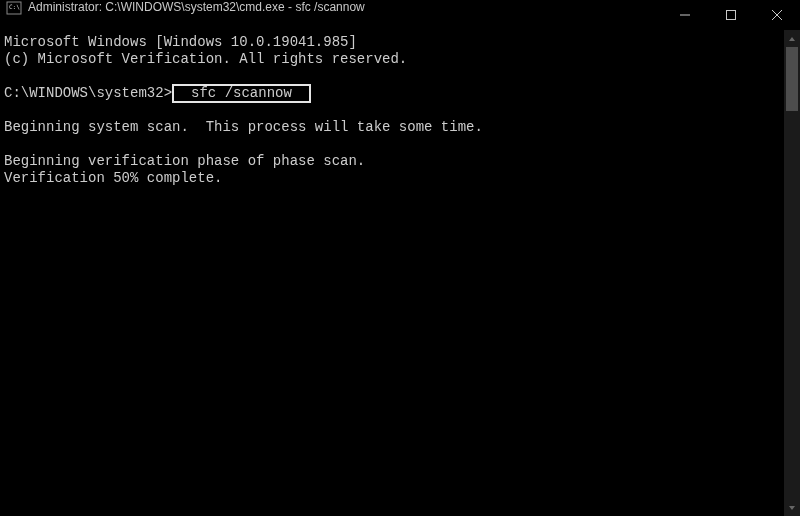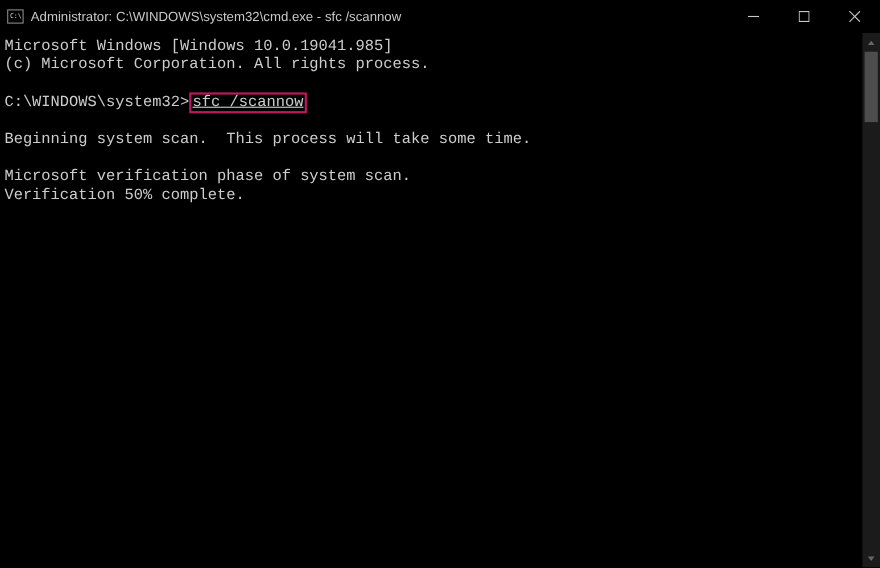--- a/index.html
+++ b/index.html
@@ -12,21 +12,20 @@
       height: 516px;
       background: #000;
       font-family: Consolas, 'Courier New', monospace;
       overflow: hidden;
       position: relative;
     }
     .titlebar {
       height: 30px;
       background: #000;
       display: flex;
-      align-items: center;
       padding-left: 6px;
       color: #c8c8c8;
       font-family: 'Segoe UI', Tahoma, sans-serif;
       font-size: 12px;
       user-select: none;
     }
     .titlebar-icon {
       width: 16px;
       height: 16px;
       margin-right: 6px;
@@ -76,27 +75,26 @@
       color: #cccccc;
       font-size: 14px;
       line-height: 17px;
       white-space: pre;
       font-family: Consolas, 'Courier New', monospace;
     }
     .terminal-content span {
       font-family: Consolas, 'Courier New', monospace;
     }
     .highlight-box {
-      border: 2px solid #be185d;
-      padding: 0 1px;
+      border: 2px solid #e5e5e5;
+      padding: 0 17px;
       display: inline-block;
       line-height: 15px;
       margin-top: -2px;
       margin-bottom: -2px;
-      text-decoration: underline;
     }
     .scrollbar-track {
       position: absolute;
       right: 0;
       top: 0;
       width: 16px;
       height: 100%;
       background: #1b1b1b;
     }
     .scrollbar-thumb {
@@ -150,27 +148,27 @@
       <svg viewBox="0 0 10 10">
           <line x1="0" y1="0" x2="10" y2="10" stroke-width="1"></line>
           <line x1="10" y1="0" x2="0" y2="10" stroke-width="1"></line>
         </svg>
     </button>
   </div>
 </div>
 
 <div class="terminal-area">
   <div class="terminal-content"><span>Microsoft Windows [Windows 10.0.19041.985]</span>
-<span>(c) Microsoft Corporation. All rights process.</span>
+<span>(c) Microsoft Verification. All rights reserved.</span>
 
 <span>C:\WINDOWS\system32&gt;</span><span class="highlight-box"><span>sfc /scannow</span></span>
 
 <span>Beginning system scan.  This process will take some time.</span>
 
-<span>Microsoft verification phase of system scan.</span>
+<span>Beginning verification phase of phase scan.</span>
 <span>Verification 50% complete.</span></div>
 
   <div class="scrollbar-track">
     <div class="scroll-arrow up">
       <svg viewBox="0 0 8 8">
           <polygon points="4,2 7,6 1,6"></polygon>
         </svg>
     </div>
     <div class="scrollbar-thumb"></div>
     <div class="scroll-arrow down">

